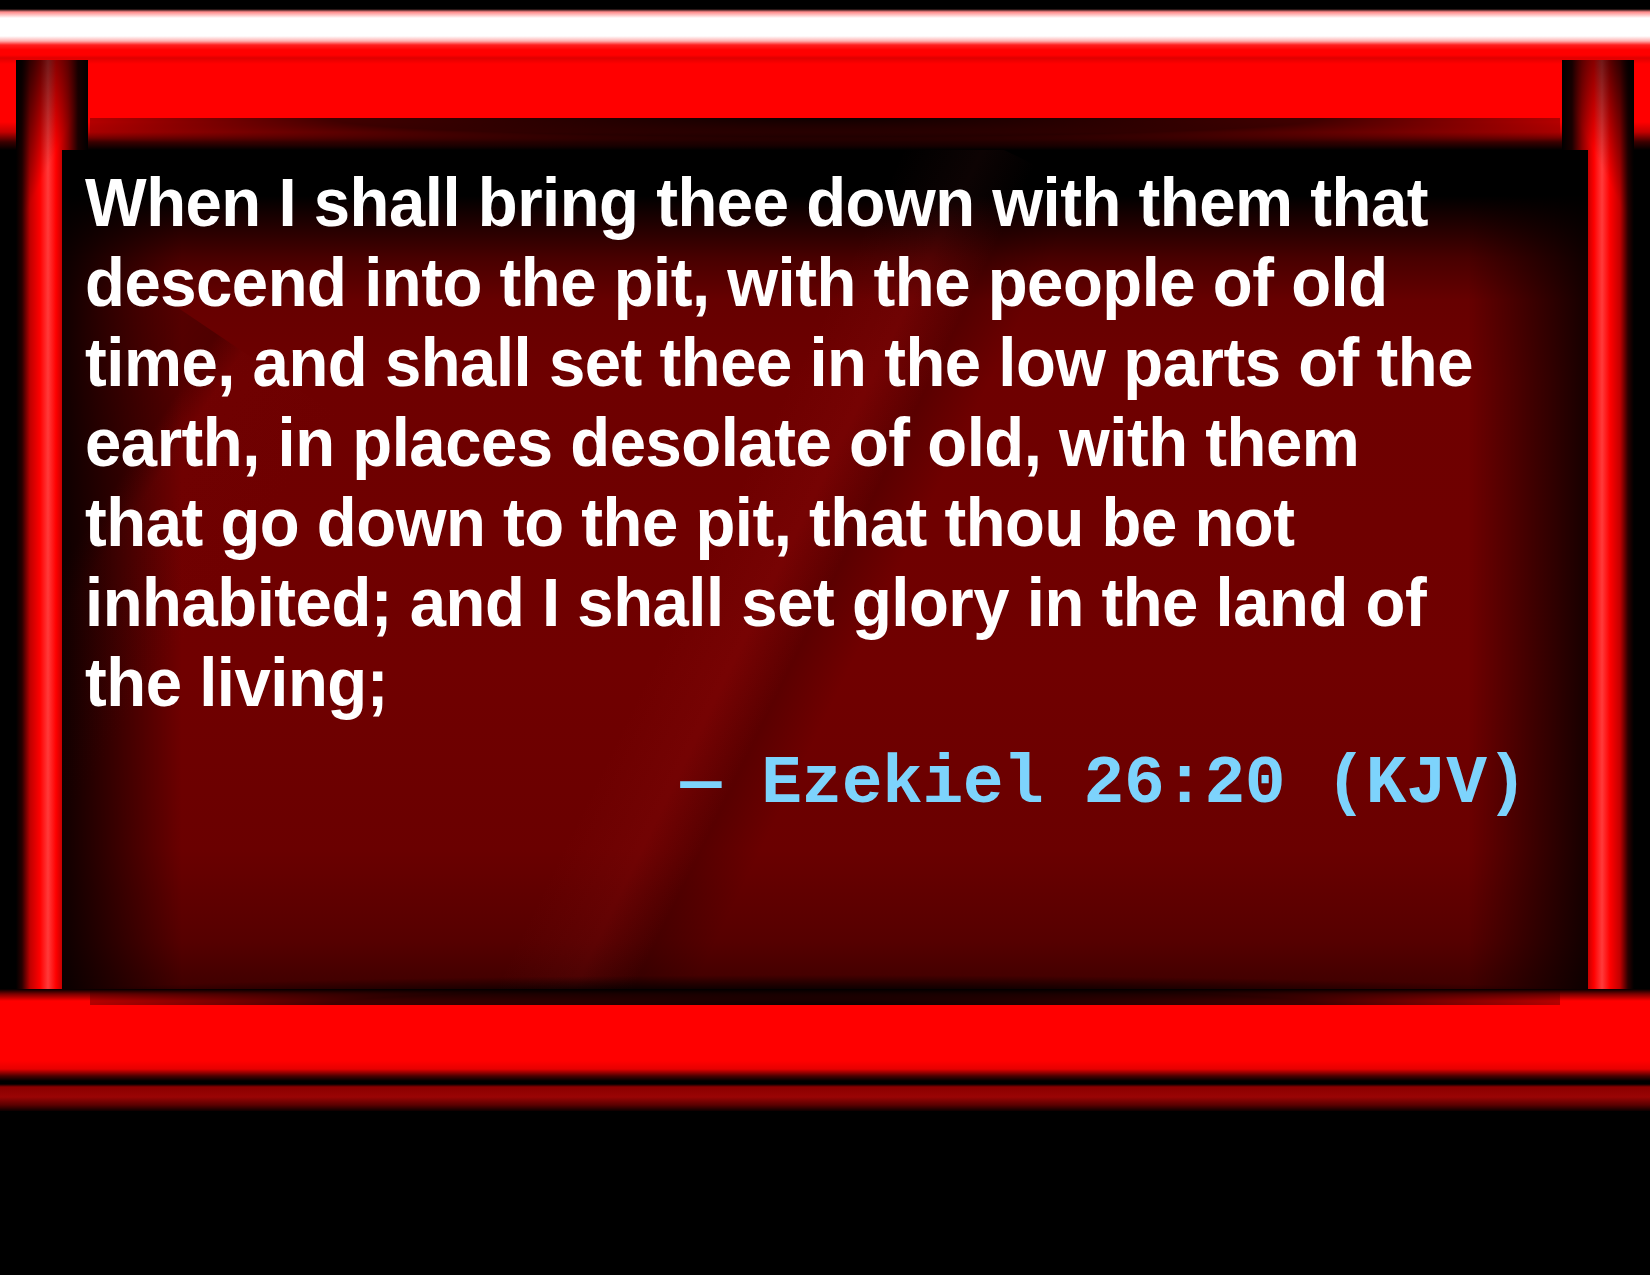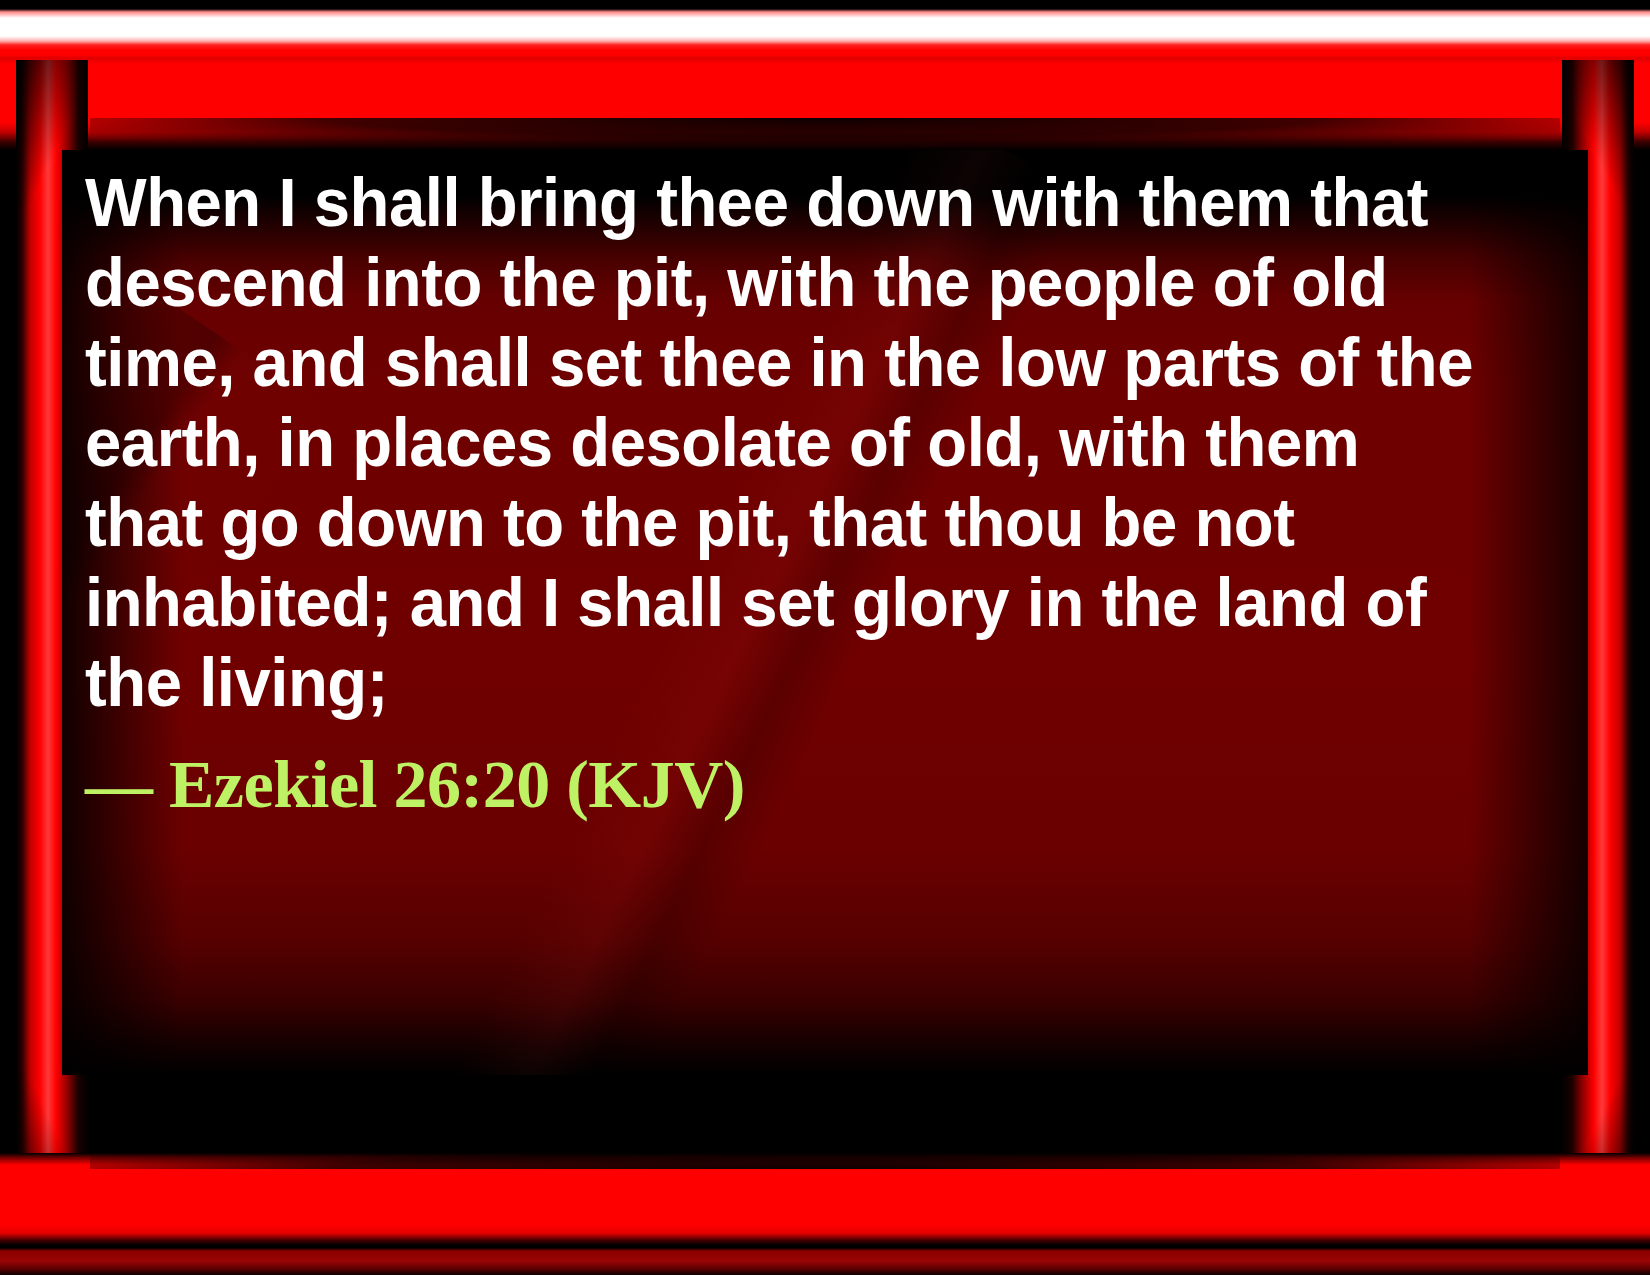--- a/index.html
+++ b/index.html
@@ -6,21 +6,21 @@
   * { margin:0; padding:0; box-sizing:border-box; }
   html, body {
     width:1650px; height:1275px;
     background:#000;
     overflow:hidden;
     font-family:"Liberation Sans", sans-serif;
   }
 
   #stage {
     position:relative;
-    width:1650px; height:1275px;
+    width:1650px; height:1111px;
     background:#000000;
     overflow:hidden;
   }
 
   
   .top-bezel {
     position:absolute; left:0; top:0; width:1650px; height:150px;
     overflow:hidden;
   }
   .top-white {
@@ -211,28 +211,28 @@
     font-size:68px;
     line-height:80px;
     letter-spacing:-0.5px;
     color:#ffffff;
     transform:scaleX(0.96);
     transform-origin:left top;
     white-space:pre-wrap;
   }
   .verse-ref {
     margin-top:22px;
-    text-align:left;
+    text-align:right;
     padding-right:8px;
-    font-family:Liberation Serif, serif;
+    font-family:Liberation Mono, monospace;
     font-weight:bold;
     font-size:68px;
     line-height:80px;
     letter-spacing:-0.5px;
-    color:#bef264;
+    color:#7dd3fc;
   }
 </style>
 </head>
 <body>
 
 <div id="stage">
 
   <div class="top-bezel">
     <div class="top-white"></div>
     <div class="top-red"></div>

